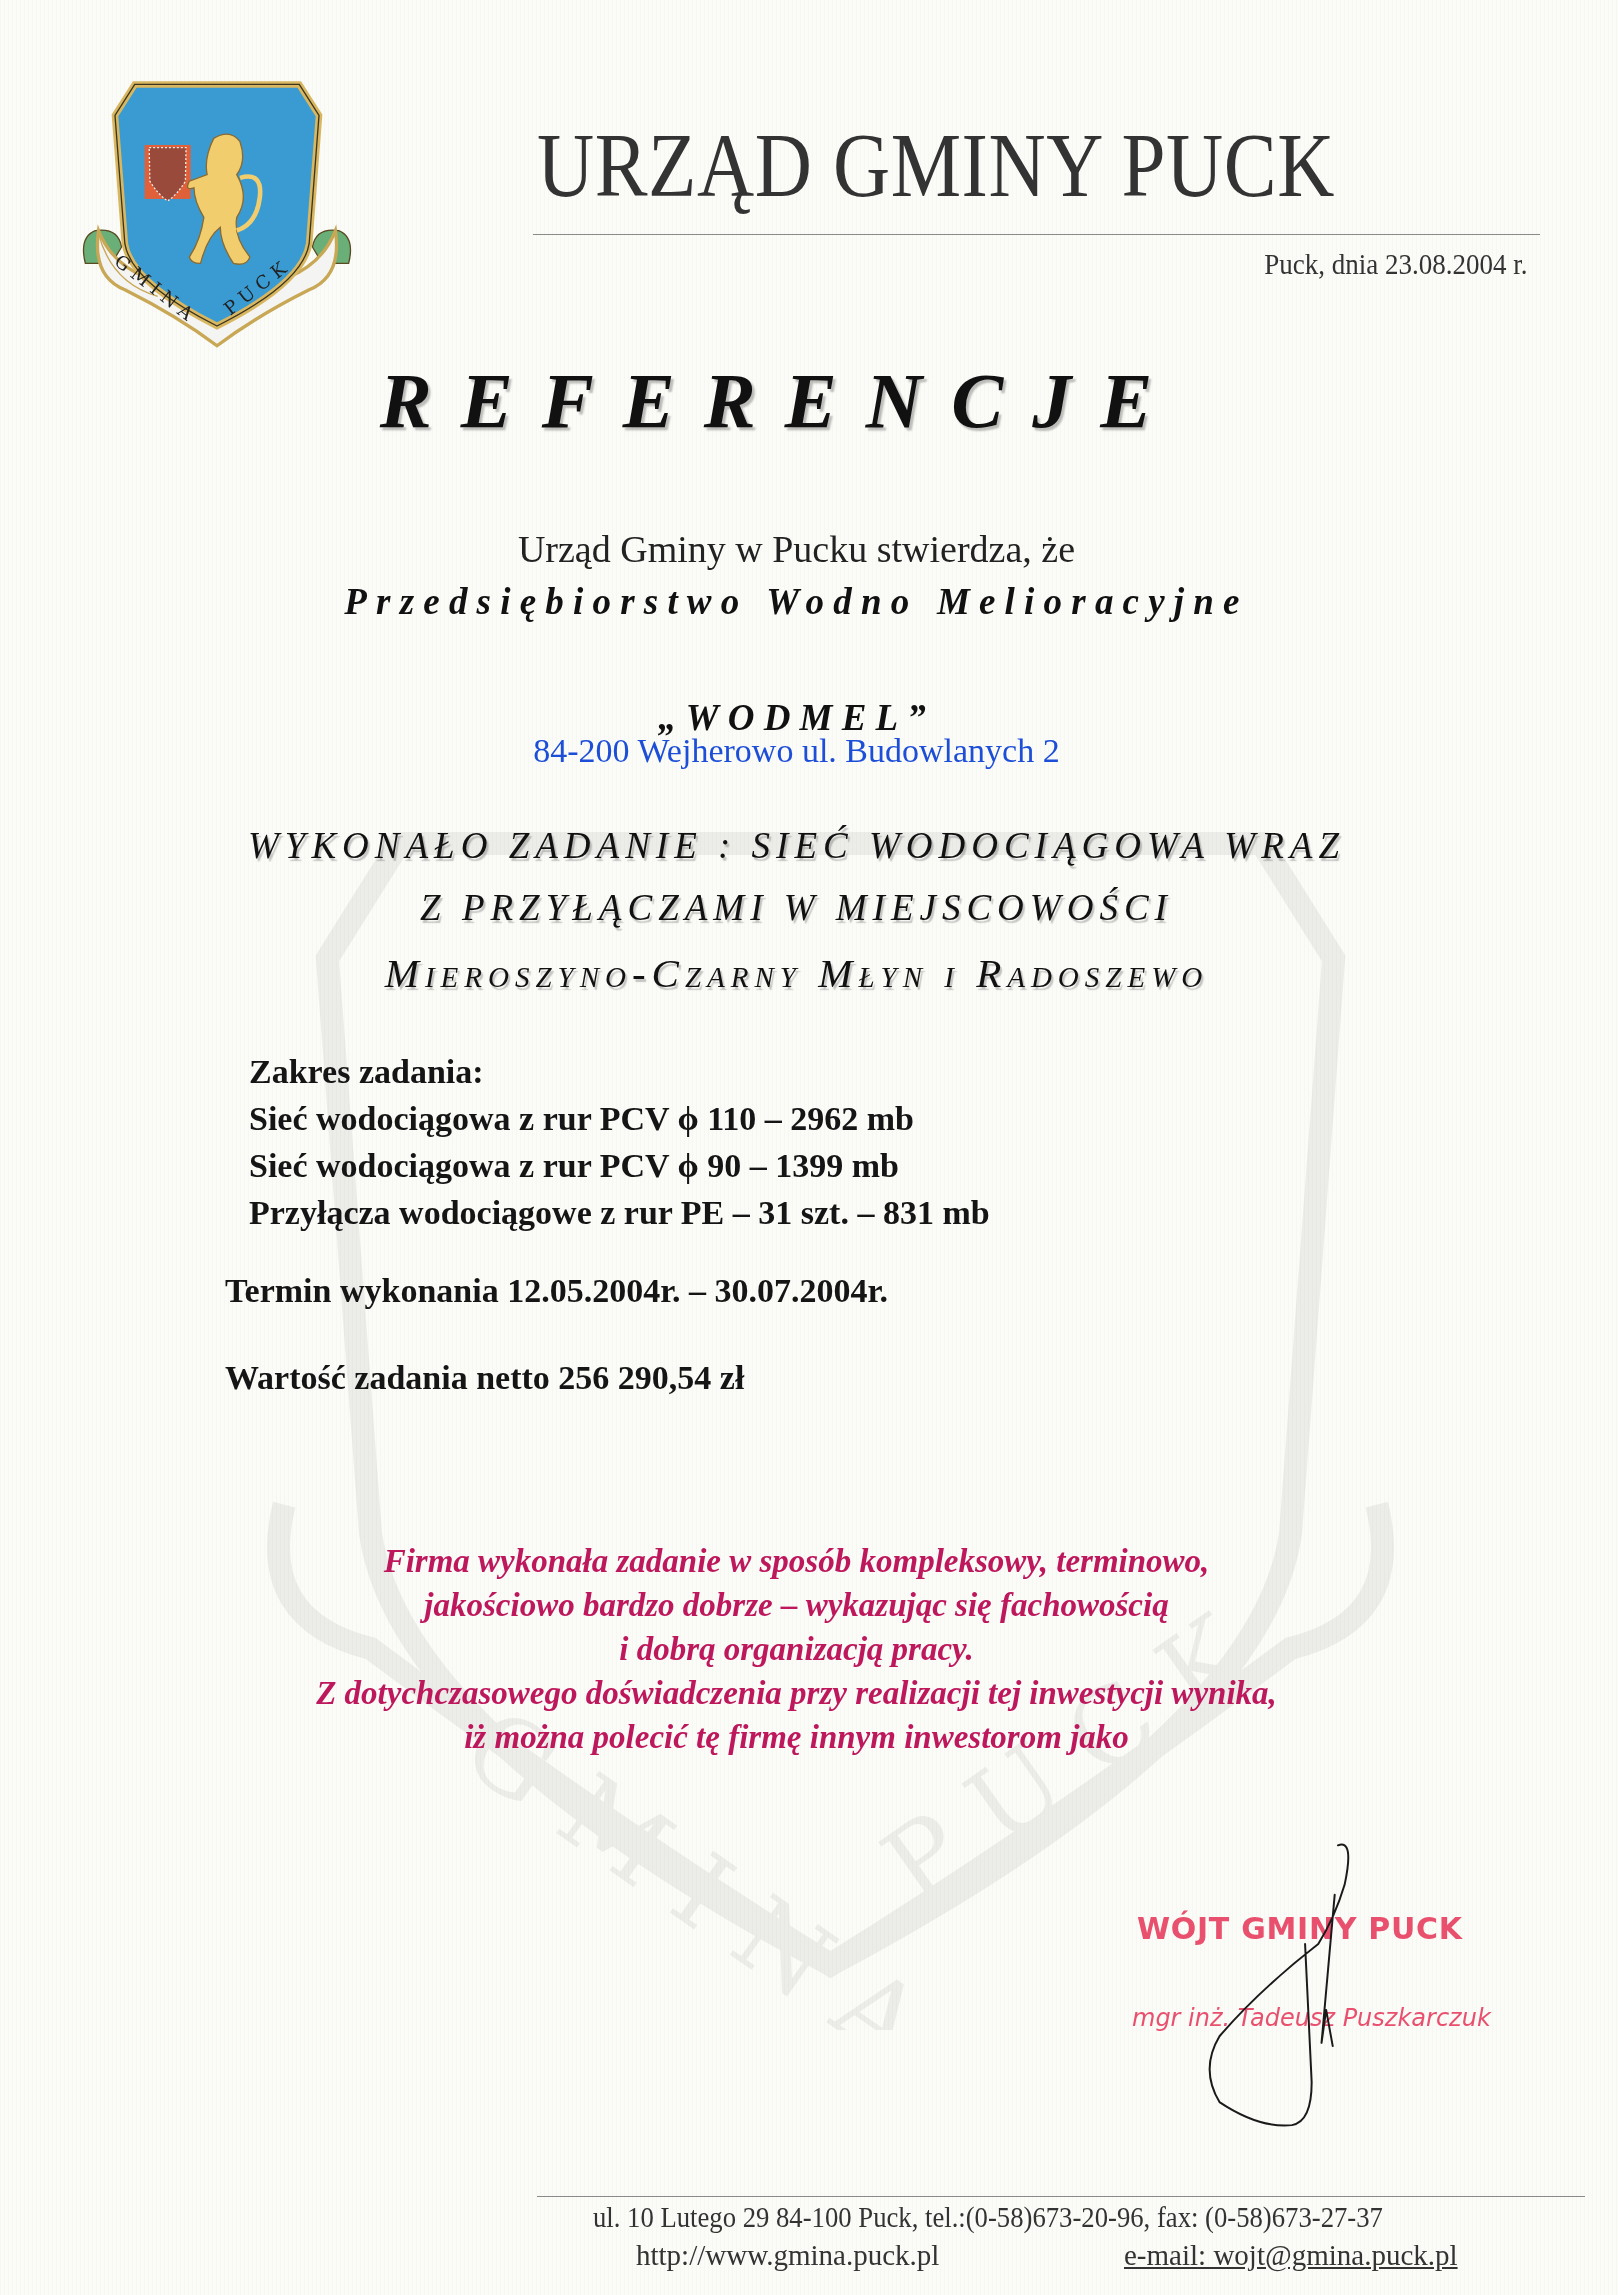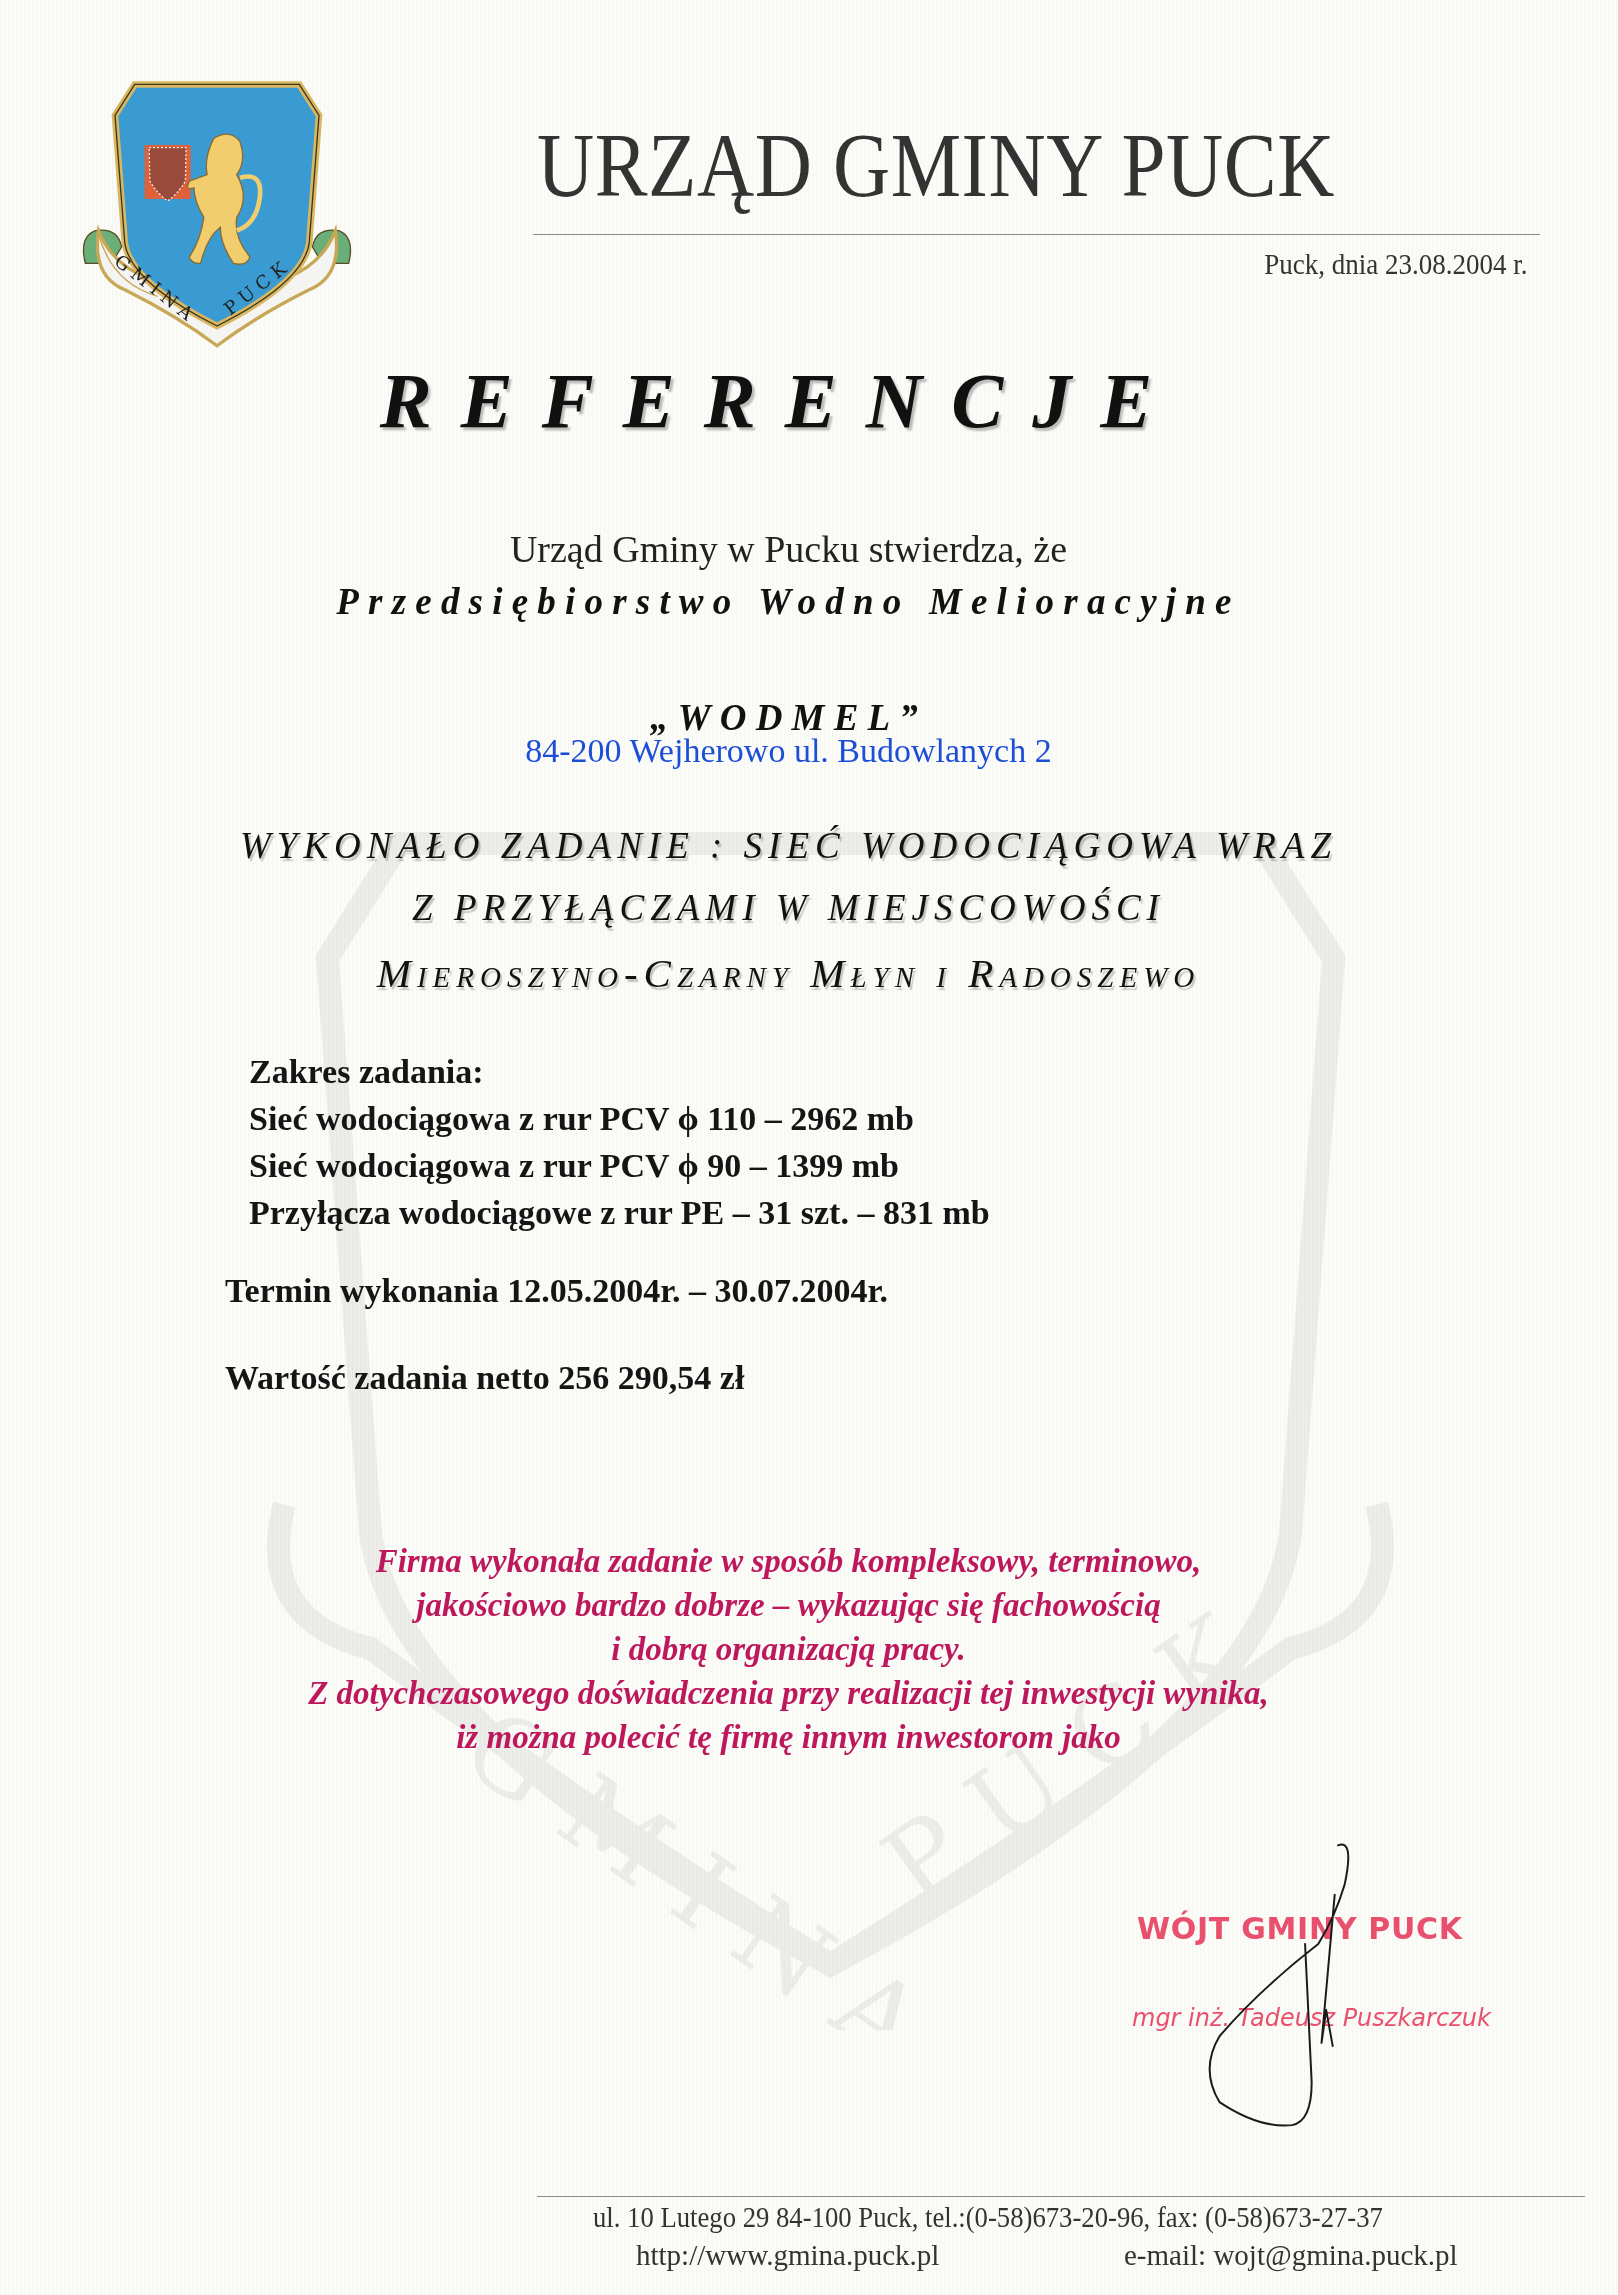--- a/index.html
+++ b/index.html
@@ -30,21 +30,21 @@
           transform: scaleX(0.9); transform-origin: right top; }
 
   
   .doc-heading {
     left: 0; width: 1561px; top: 356px; text-align: center;
     font-family: "Liberation Serif", serif; font-style: italic; font-weight: bold;
     font-size: 78px; letter-spacing: 29px; color: #111;
     text-shadow: 2.6px 3.3px 2px rgba(0,0,0,0.25);
   }
 
-  .center { left: 0; width: 1577px; text-align: center; white-space: nowrap; }
+  .center { left: 8px; width: 1577px; text-align: center; white-space: nowrap; }
   .intro { top: 527px; font-size: 38px; color: #222; }
   .company { top: 580px; font-size: 37px; font-style: italic; font-weight: bold; letter-spacing: 9.2px; color: #111; }
   .brand { top: 656px; font-size: 37px; font-style: italic; font-weight: bold; letter-spacing: 9.2px; color: #111; margin-top: 40px; }
   .address { top: 732px; font-size: 34px; color: #1d4ed8; }
 
   .task-line {
     font-size: 37px; font-style: italic; letter-spacing: 6px; color: #111;
     text-shadow: 2px 2.6px 1.3px rgba(0,0,0,0.22); font-variant: small-caps;
   }
   .task-1 { top: 824px; }
@@ -64,21 +64,21 @@
                  font-size: 30px; color: #e8506e; letter-spacing: 0.7px; white-space: nowrap; }
   .stamp-name { left: 1132px; top: 2004px; font-family: "DejaVu Sans", sans-serif; font-style: italic;
                 font-size: 24px; color: #e8506e; white-space: nowrap; }
   .signature { left: 1094px; top: 1819px; width: 409px; height: 316px; }
 
   
   .footer-rule { left: 537px; top: 2196px; width: 1048px; height: 1.3px; background: #8a8a8a; }
   .footer-line1 { left: 593px; top: 2201px; font-size: 29px; color: #333; white-space: nowrap;
                   transform: scaleX(0.92); transform-origin: left top; }
   .footer-url { left: 636px; top: 2239px; font-size: 29px; color: #333; white-space: nowrap; }
-  .footer-email { left: 1124px; top: 2239px; font-size: 29px; color: #333; white-space: nowrap; }
+  .footer-email { left: 1124px; top: 2239px; font-size: 29px; color: #333; white-space: nowrap; text-decoration: underline; }
 </style>
 </head>
 <body>
 
 <svg class="abs watermark" viewBox="0 0 440 430">
   <path d="M70 20 L370 20 L395 60 L380 260 Q370 330 220 410 Q70 330 60 260 L45 60 Z" fill="none" stroke="#333" stroke-width="8"></path>
   <path d="M30 250 Q20 290 60 300 Q140 360 220 410 Q300 360 380 300 Q420 290 410 250" fill="none" stroke="#333" stroke-width="8"></path>
   <text x="90" y="340" font-size="36" fill="#333" transform="rotate(35 90 340)" font-family="DejaVu Serif, serif">G M I N A</text>
   <text x="250" y="390" font-size="36" fill="#333" transform="rotate(-35 250 390)" font-family="DejaVu Serif, serif">P U C K</text>
 </svg>

